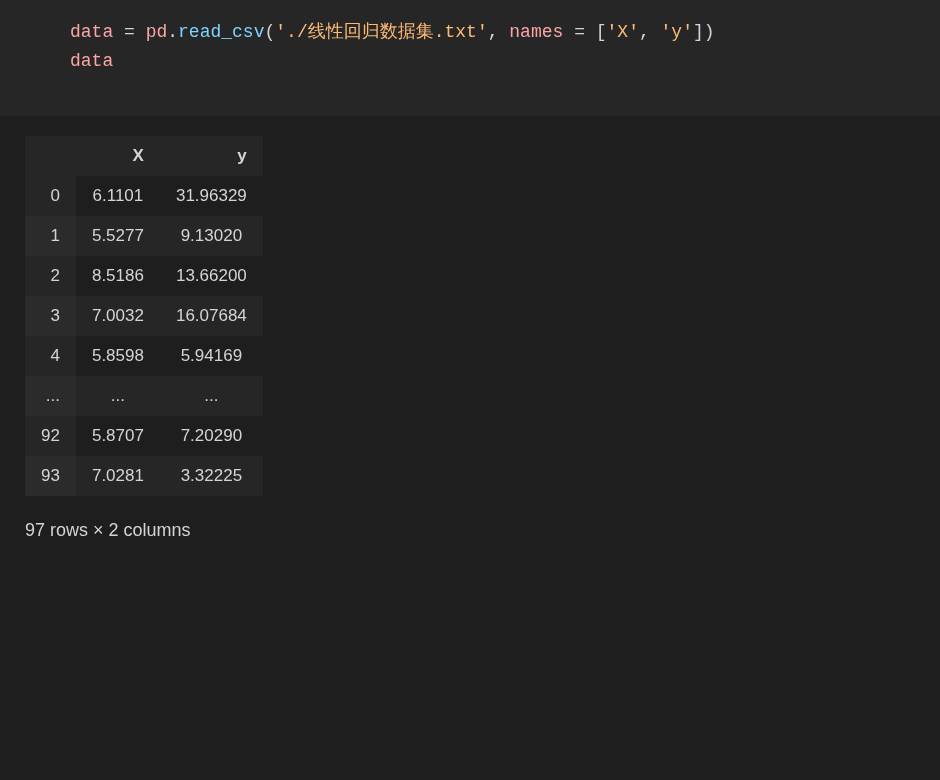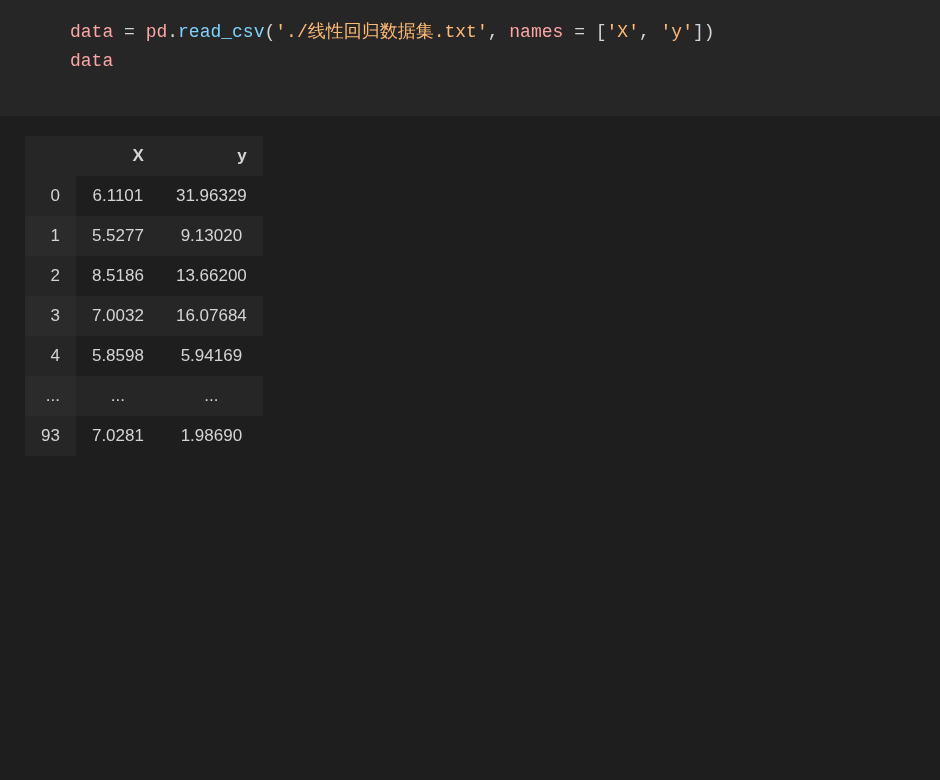--- a/index.html
+++ b/index.html
@@ -113,19 +113,25 @@
           <th>4</th>
           <td>5.8598</td>
           <td>5.94169</td>
         </tr>
         <tr>
           <th>...</th>
           <td>...</td>
           <td>...</td>
         </tr>
         <tr>
+          <th>92</th>
+          <td>5.8707</td>
+          <td>7.20290</td>
+        </tr>
+        <tr>
           <th>93</th>
           <td>7.0281</td>
-          <td>1.98690</td>
+          <td>3.32225</td>
         </tr>
       </tbody>
   </table>
+  <div class="summary">97 rows × 2 columns</div>
 </div>
 
 </body></html>

